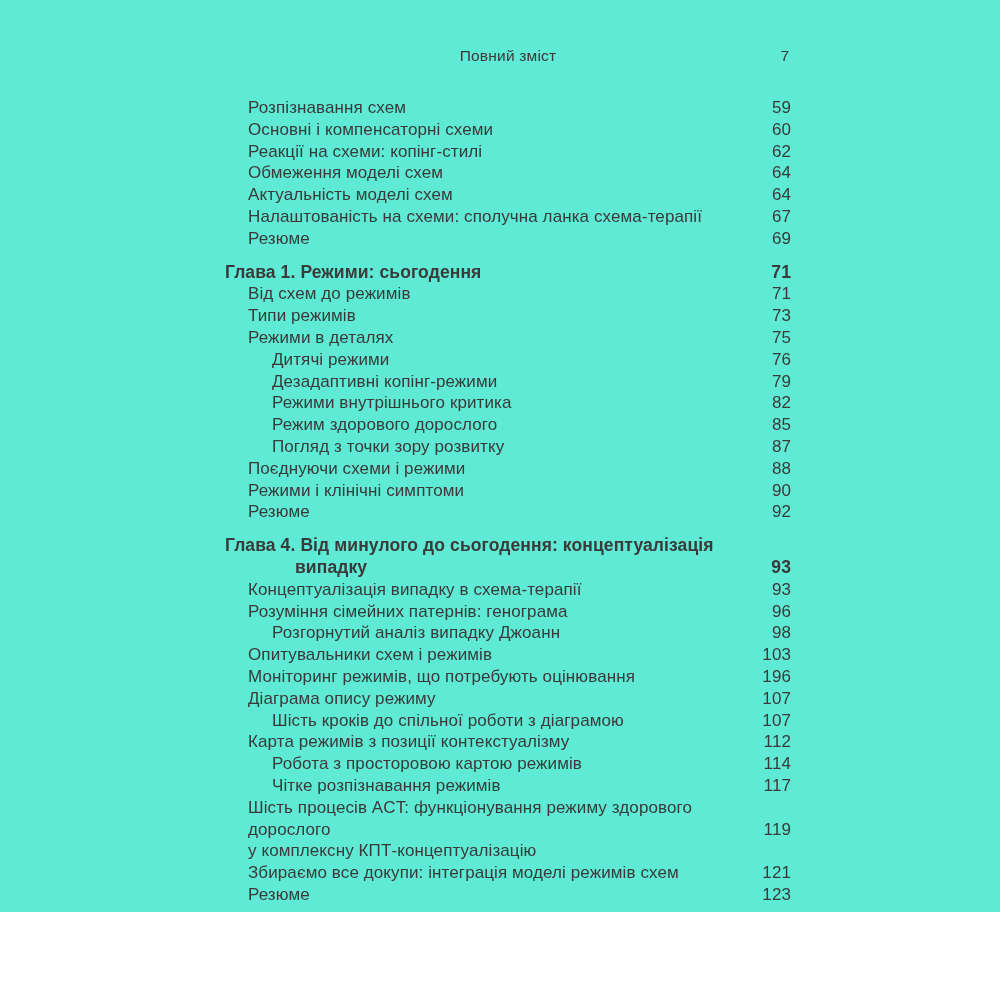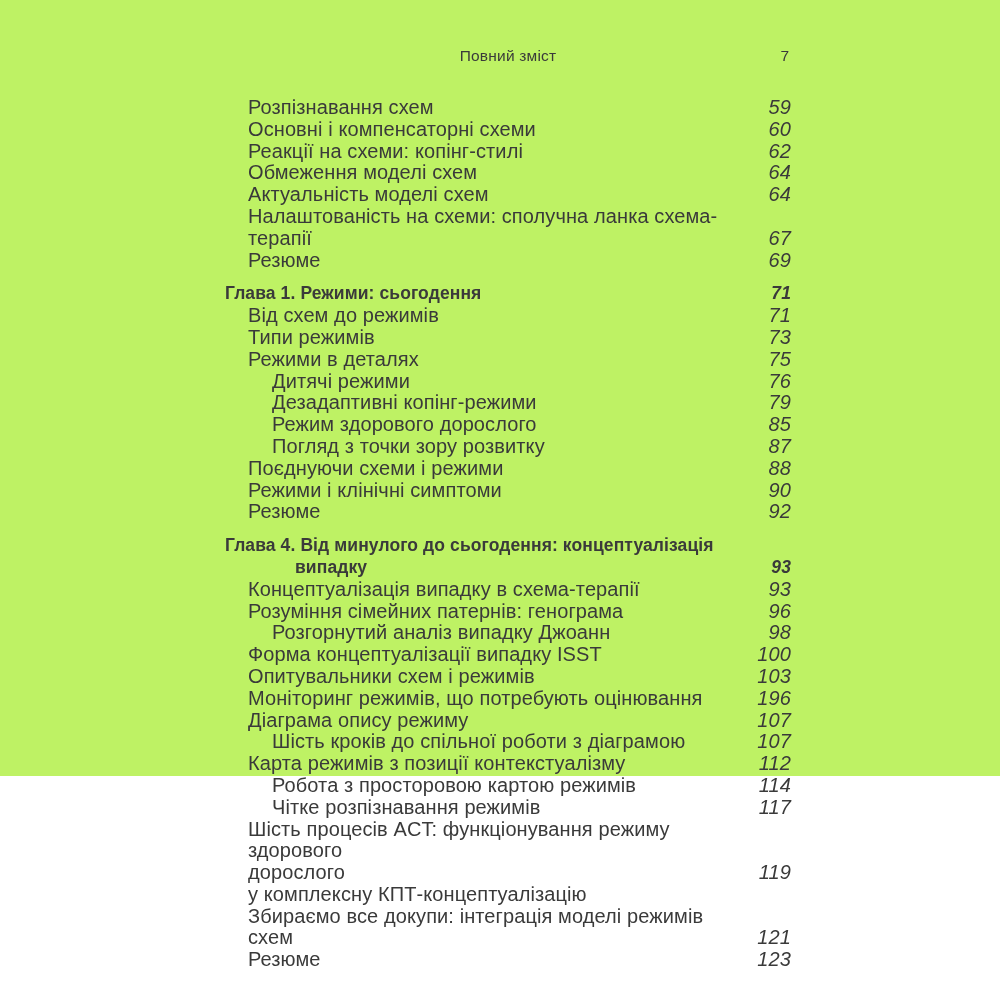--- a/index.html
+++ b/index.html
@@ -10,22 +10,22 @@
     width: 1000px;
     height: 1000px;
     background: #ffffff;
     font-family: "Liberation Sans", "DejaVu Sans", sans-serif;
     color: #3a3a3a;
     overflow: hidden;
   }
   .sheet {
     position: relative;
     width: 1000px;
-    height: 776px;
-    background: #bef264;
+    height: 912px;
+    background: #5eead4;
   }
   .content {
     position: absolute;
     left: 225px;
     top: 46px;
     width: 566px;
   }
   .running-head {
     position: relative;
     height: 20px;
@@ -43,34 +43,33 @@
     position: absolute;
     right: 2px;
     top: 0;
   }
   .toc-list {
     margin-top: 31px;
   }
   .entry {
     display: flex;
     align-items: flex-end;
-    font-size: 20px;
+    font-size: 17px;
     line-height: 21.8px;
     letter-spacing: 0.1px;
   }
   .entry .text {
     flex: 1 1 auto;
   }
   .entry .pagenum {
     flex: 0 0 auto;
     margin-left: 10px;
     text-align: right;
     min-width: 30px;
     white-space: nowrap;
-    font-style: italic;
   }
   .entry.section .text { padding-left: 23px; }
   .entry.subsection .text { padding-left: 47px; }
   .entry.chapter {
     font-weight: 700;
     font-size: 17.5px;
     margin-top: 12px;
   }
   
   .entry.chapter .line.cont { padding-left: 70px; }
@@ -158,20 +157,26 @@
           <div class="pagenum">76</div>
         </div>
         <div class="entry subsection">
           <div class="text">
             <div class="line">Дезадаптивні копінг-режими</div>
           </div>
           <div class="pagenum">79</div>
         </div>
         <div class="entry subsection">
           <div class="text">
+            <div class="line">Режими внутрішнього критика</div>
+          </div>
+          <div class="pagenum">82</div>
+        </div>
+        <div class="entry subsection">
+          <div class="text">
             <div class="line">Режим здорового дорослого</div>
           </div>
           <div class="pagenum">85</div>
         </div>
         <div class="entry subsection">
           <div class="text">
             <div class="line">Погляд з точки зору розвитку</div>
           </div>
           <div class="pagenum">87</div>
         </div>
@@ -210,26 +215,20 @@
           <div class="text">
             <div class="line">Розуміння сімейних патернів: генограма</div>
           </div>
           <div class="pagenum">96</div>
         </div>
         <div class="entry subsection">
           <div class="text">
             <div class="line">Розгорнутий аналіз випадку Джоанн</div>
           </div>
           <div class="pagenum">98</div>
-        </div>
-        <div class="entry section">
-          <div class="text">
-            <div class="line">Форма концептуалізації випадку ISST</div>
-          </div>
-          <div class="pagenum">100</div>
         </div>
         <div class="entry section">
           <div class="text">
             <div class="line">Опитувальники схем і режимів</div>
           </div>
           <div class="pagenum">103</div>
         </div>
         <div class="entry section">
           <div class="text">
             <div class="line">Моніторинг режимів, що потребують оцінювання</div>

